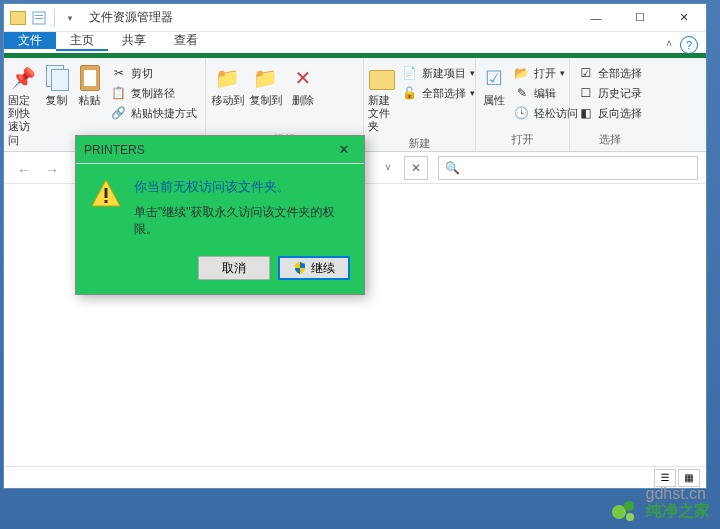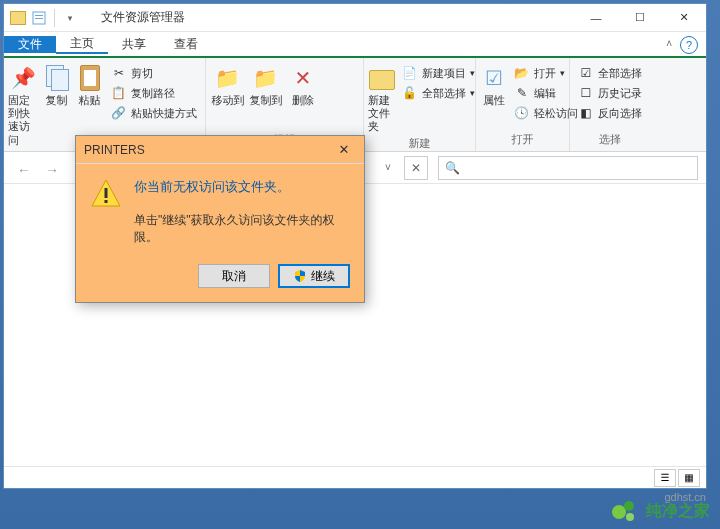--- a/index.html
+++ b/index.html
@@ -3,24 +3,24 @@
 <meta charset="utf-8">
 <style>
 * { box-sizing: border-box; margin: 0; padding: 0; font-family: "Microsoft YaHei", "Segoe UI", sans-serif; }
 body { width: 720px; height: 529px; background: linear-gradient(180deg, #4a7bb5 0%, #3a6ba5 100%); position: relative; overflow: hidden; }
 .window { position: absolute; top: 3px; left: 3px; width: 704px; height: 486px; background: #fff; border: 1px solid #5a8db8; display: flex; flex-direction: column; }
 .titlebar { height: 28px; background: #fff; display: flex; align-items: center; border-bottom: 1px solid #e5e5e5; }
 .qat { display: flex; align-items: center; gap: 4px; padding: 0 6px; }
 .qat-icon { width: 18px; height: 18px; display: flex; align-items: center; justify-content: center; font-size: 12px; border: 1px solid transparent; }
 .qat-icon.folder { background: #f5d97a; border: 1px solid #c5a93a; width: 16px; height: 14px; }
 .qat-sep { width: 1px; height: 18px; background: #d5d5d5; margin: 0 2px; }
-.title-text { font-size: 12px; color: #333; margin-left: 16px; }
+.title-text { font-size: 12px; color: #333; margin-left: 4px; }
 .win-controls { margin-left: auto; display: flex; }
 .win-btn { width: 44px; height: 28px; display: flex; align-items: center; justify-content: center; font-size: 11px; color: #333; }
-.menubar { height: 26px; display: flex; align-items: center; background: #fff; border-bottom: 2px solid #15803d; position: relative; }
+.menubar { height: 26px; display: flex; align-items: flex-start; background: #fff; border-bottom: 5px solid #15803d; position: relative; }
 .menu-tab { padding: 0 14px; font-size: 12px; display: flex; align-items: center; color: #333; }
 .menu-tab.file { background: #1979ca; color: #fff; }
 .menu-tab.active { border-bottom: 2px solid #1979ca; }
 .help-icon { position: absolute; right: 8px; top: 4px; width: 18px; height: 18px; border: 1px solid #1979ca; border-radius: 50%; color: #1979ca; font-size: 11px; display: flex; align-items: center; justify-content: center; }
 .chev { position: absolute; right: 34px; top: 6px; font-size: 10px; color: #666; }
 .ribbon { height: 94px; background: #f5f6f7; border-bottom: 1px solid #d5d5d5; display: flex; }
 .rgroup { border-right: 1px solid #e0e0e0; display: flex; flex-direction: column; padding: 2px 4px 0; }
 .rgroup-body { flex: 1; display: flex; align-items: flex-start; gap: 2px; }
 .rgroup-label { text-align: center; font-size: 11px; color: #666; padding: 2px 0 4px; }
 .rbtn-lg { width: 42px; display: flex; flex-direction: column; align-items: center; padding-top: 4px; gap: 2px; }
@@ -37,35 +37,35 @@
 .ico-paste { width: 20px; height: 26px; background: #d9a85a; border: 1px solid #b8864a; border-radius: 2px; position: relative; }
 .ico-paste::before { content: ''; position: absolute; top: 4px; left: 3px; width: 12px; height: 16px; background: #fff; }
 .ico-folder { width: 26px; height: 20px; background: #f5d97a; border: 1px solid #c5a93a; border-radius: 2px; margin-top: 4px; }
 .navbar { height: 32px; background: #fff; border-bottom: 1px solid #e5e5e5; display: flex; align-items: center; padding: 0 8px; gap: 4px; }
 .nav-arrow { width: 24px; height: 24px; display: flex; align-items: center; justify-content: center; color: #999; font-size: 14px; }
 .nav-x { width: 24px; height: 24px; border: 1px solid #ccc; display: flex; align-items: center; justify-content: center; font-size: 12px; color: #666; }
 .searchbox { flex: 1; max-width: 260px; height: 24px; border: 1px solid #ccc; margin-left: 6px; display: flex; align-items: center; padding: 0 6px; color: #999; font-size: 12px; }
 .content { flex: 1; background: #fff; }
 .statusbar { height: 22px; border-top: 1px solid #e5e5e5; display: flex; align-items: center; justify-content: flex-end; padding: 0 6px; gap: 2px; }
 .sb-btn { width: 22px; height: 18px; border: 1px solid #ccc; display: flex; align-items: center; justify-content: center; font-size: 10px; }
-.dialog { position: absolute; top: 135px; left: 75px; width: 290px; background: #fdba74; border: 1px solid #888; box-shadow: 3px 3px 12px rgba(0,0,0,0.3); }
+.dialog { position: absolute; top: 135px; left: 75px; width: 290px; background: #22c55e; border: 1px solid #888; box-shadow: 3px 3px 12px rgba(0,0,0,0.3); }
 .dlg-title { height: 28px; display: flex; align-items: center; padding: 0 8px; border-bottom: 1px solid #ddd; font-size: 12px; color: #333; }
 .dlg-close { margin-left: auto; width: 24px; height: 20px; display: flex; align-items: center; justify-content: center; font-size: 13px; }
 .dlg-body { padding: 14px 14px 8px; display: flex; gap: 12px; }
 .dlg-warn { width: 32px; height: 32px; flex-shrink: 0; }
 .dlg-text { font-size: 12px; color: #333; }
-.dlg-heading { color: #0a5aa5; font-size: 13px; margin-bottom: 16px; }
+.dlg-heading { color: #0a5aa5; font-size: 13px; margin-bottom: 8px; }
 .dlg-buttons { padding: 10px 14px 14px; display: flex; gap: 8px; justify-content: flex-end; }
 .dlg-btn { min-width: 72px; height: 24px; border: 1px solid #adadad; background: #e1e1e1; font-size: 12px; display: flex; align-items: center; justify-content: center; gap: 4px; }
 .dlg-btn.primary { border: 2px solid #0078d7; }
 .shield { width: 14px; height: 14px; }
 .watermark { position: absolute; right: 10px; bottom: 4px; display: flex; gap: 4px; font-size: 16px; color: #3a9a4a; font-weight: bold; }
 .wm-logo { position: relative; width: 30px; height: 24px; }
 .wm-dot { position: absolute; border-radius: 50%; }
-.url { position: absolute; right: 14px; bottom: 26px; font-size: 11px; color: #999; }
+.url { position: absolute; right: 14px; bottom: 26px; font-size: 16px; color: #999; }
 </style>
 </head>
 <body>
 
 <div class="window">
   <div class="titlebar">
     <div class="qat">
       <div class="qat-icon folder"></div>
       <div class="qat-icon">
         <svg width="14" height="14" viewBox="0 0 14 14">

